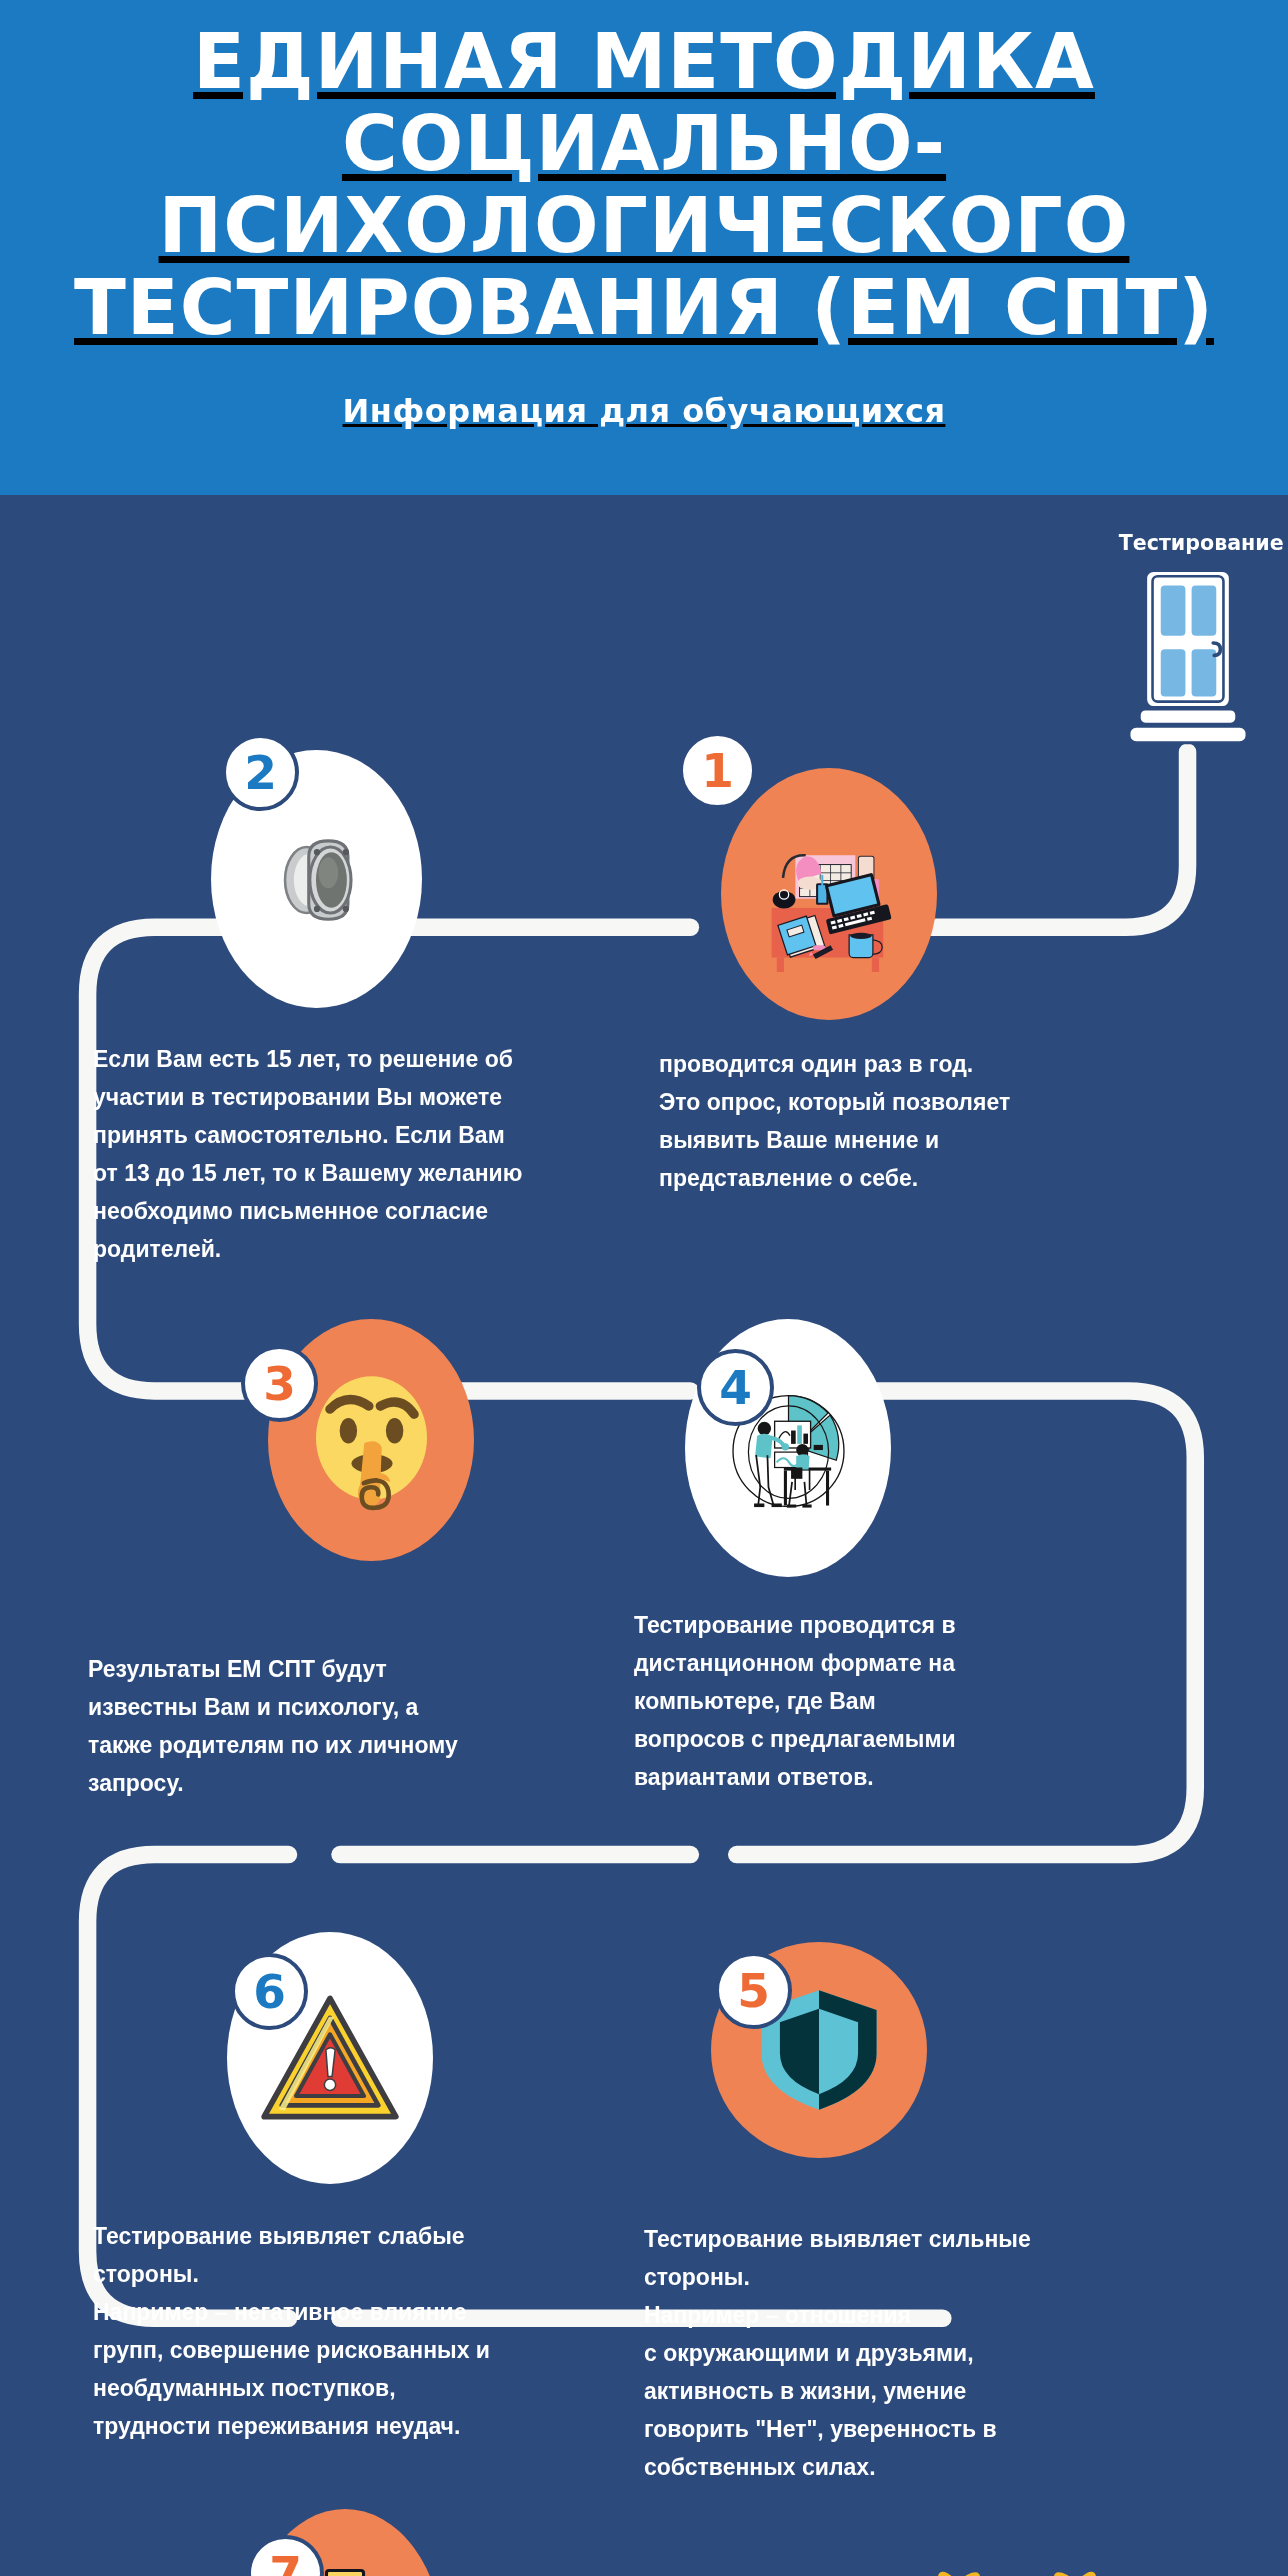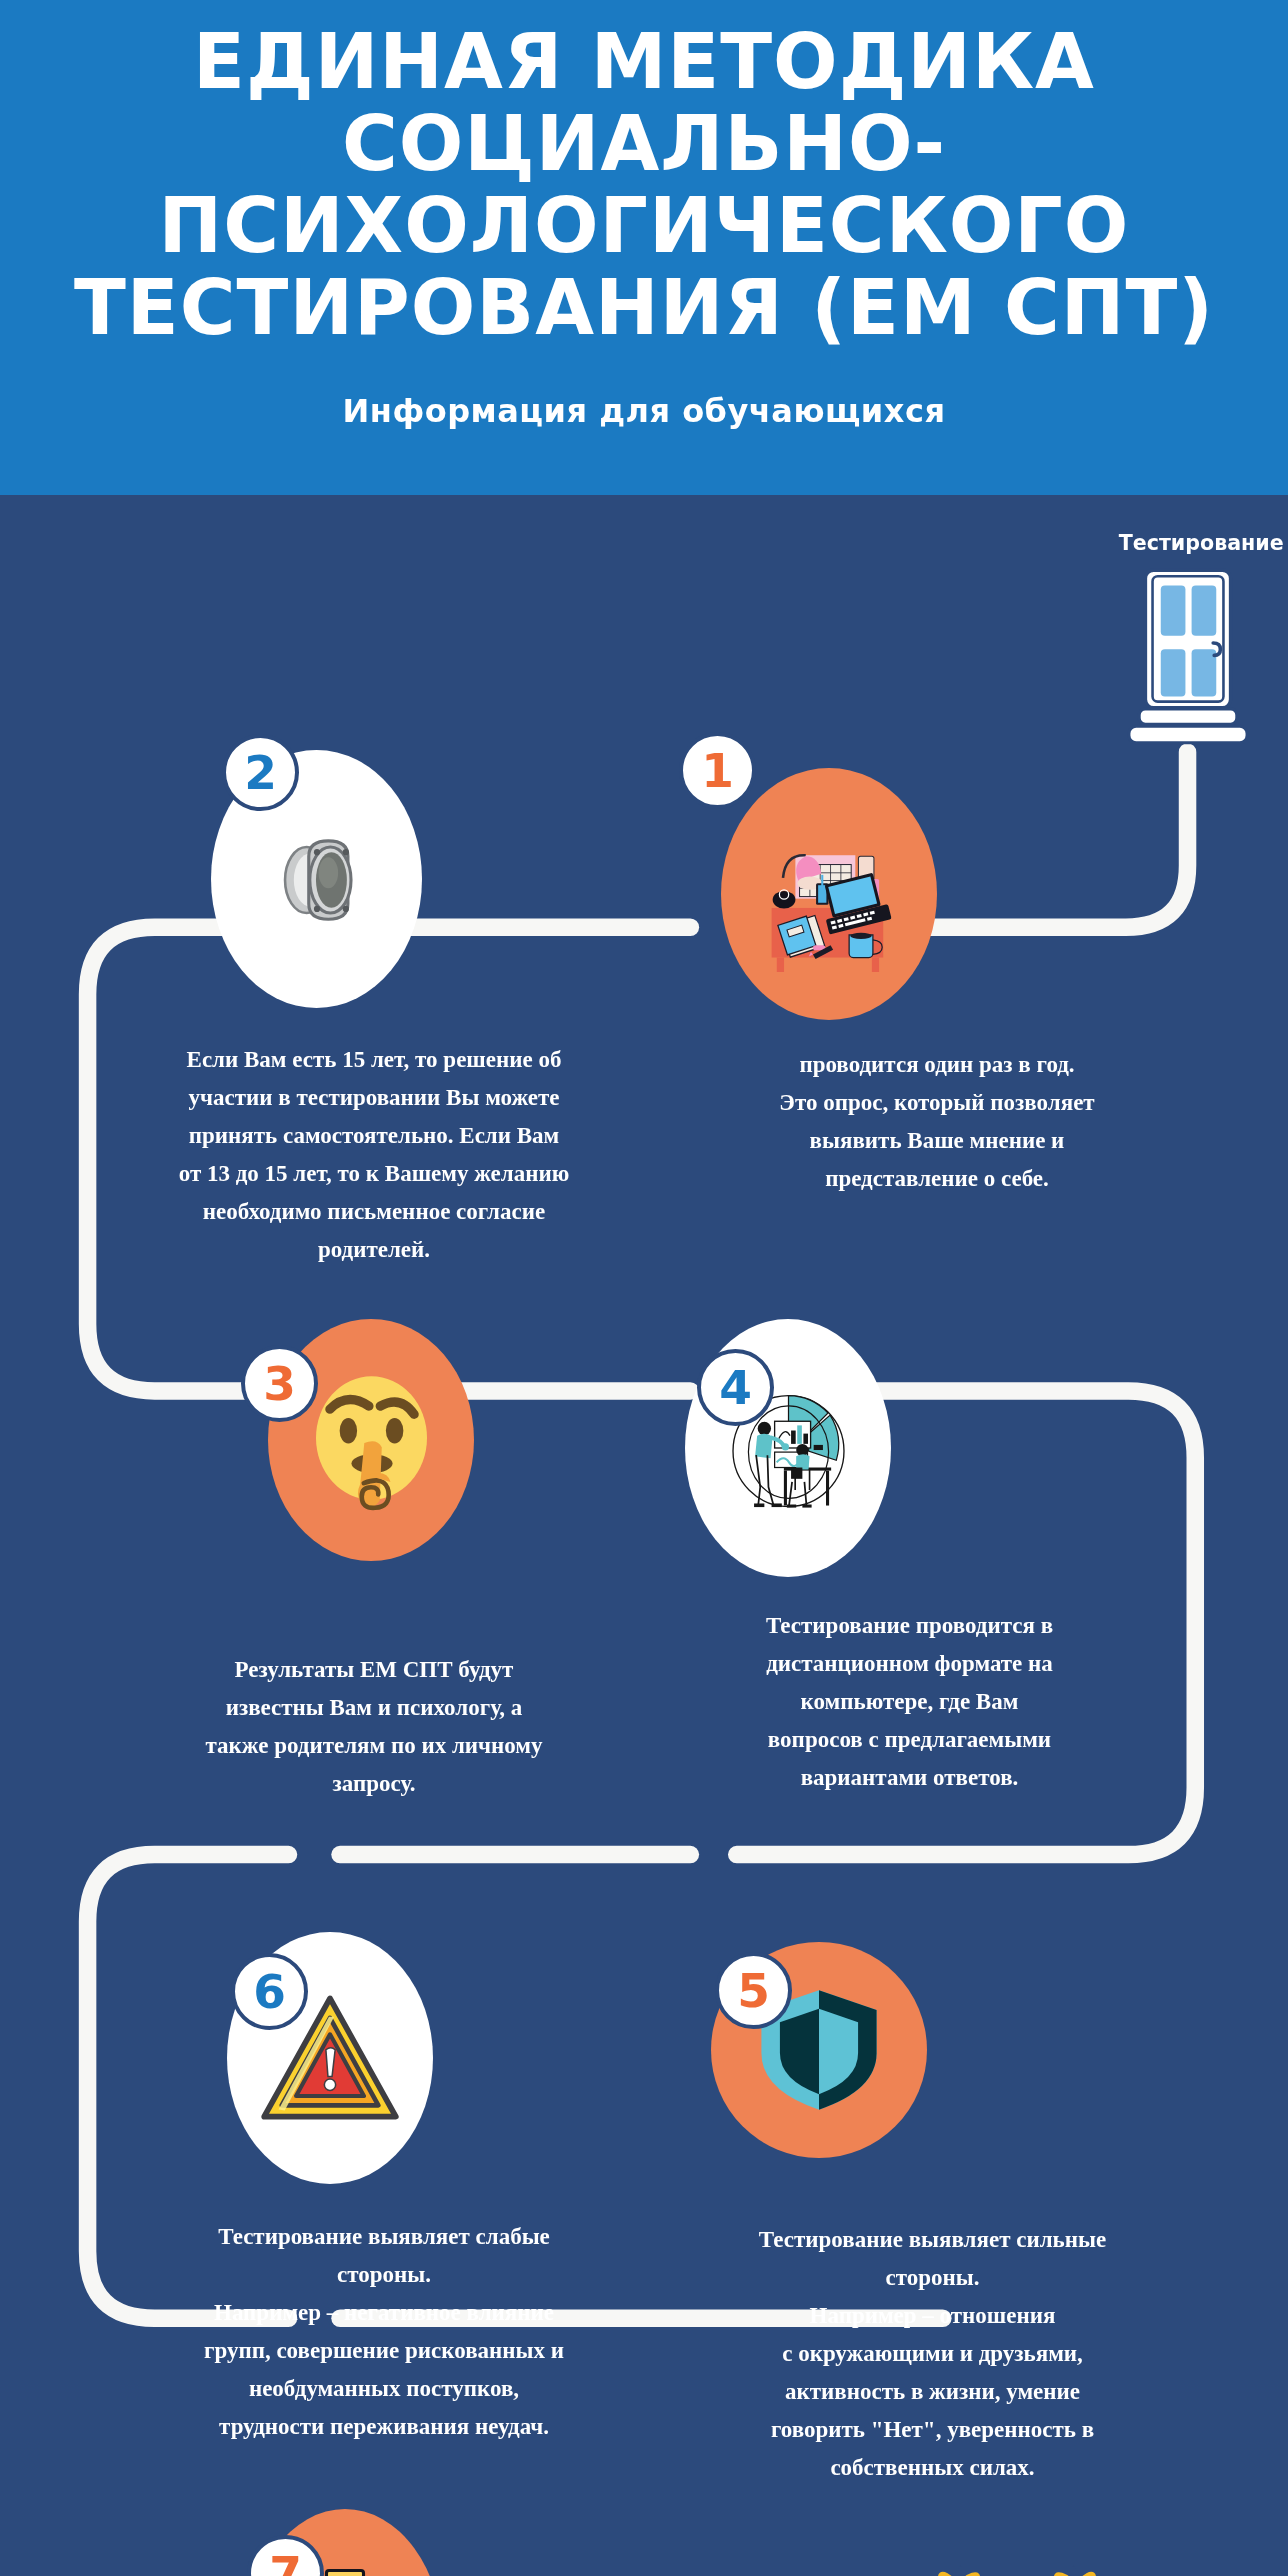--- a/index.html
+++ b/index.html
@@ -12,20 +12,21 @@
   }
   .page { position:relative; width:1288px; height:3220px; background:#2c4a7c; }
 
   
   .header {
     position:absolute; left:0; top:0; width:1288px; height:495px;
     background:#1b7ac2;
     display:flex; flex-direction:column;
     align-items:center; justify-content:flex-start;
     padding-top:20.6px;
+    text-decoration:underline;
   }
   .title-line {
     color:#ffffff; font-weight:bold; text-align:center;
     font-size:76px; line-height:1.08; letter-spacing:1px;
     font-family:"DejaVu Sans", sans-serif;
     text-transform:uppercase;
   }
   .subtitle {
     color:#ffffff; font-weight:bold; font-size:32px;
     margin-top:43px; letter-spacing:0.5px;
@@ -53,23 +54,23 @@
     background:#ffffff; border:4.6px solid #2c4a7c;
     display:flex; align-items:center; justify-content:center;
     font-size:47px; font-weight:bold; font-family:"DejaVu Sans", sans-serif;
     z-index:7;
   }
   .badge.orange-num { color:#ef6b35; }
   .badge.blue-num   { color:#1b7ac2; }
 
   
   .blk {
-    position:absolute; color:#ffffff; text-align:center;
+    position:absolute; color:#ffffff; text-align:left;
     font-weight:bold; font-size:23px; line-height:1.65;
-    font-family:Liberation Serif, serif;
+    font-family:Liberation Sans, sans-serif;
   }
   .blk .bigline { display:block; }
 
   
   .wreath { position:absolute; left:896px; top:2535px; width:242px; height:242px; }
 </style>
 </head>
 <body>
 
 <div class="page">

